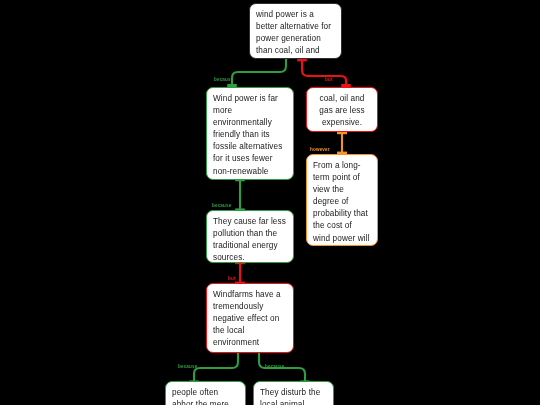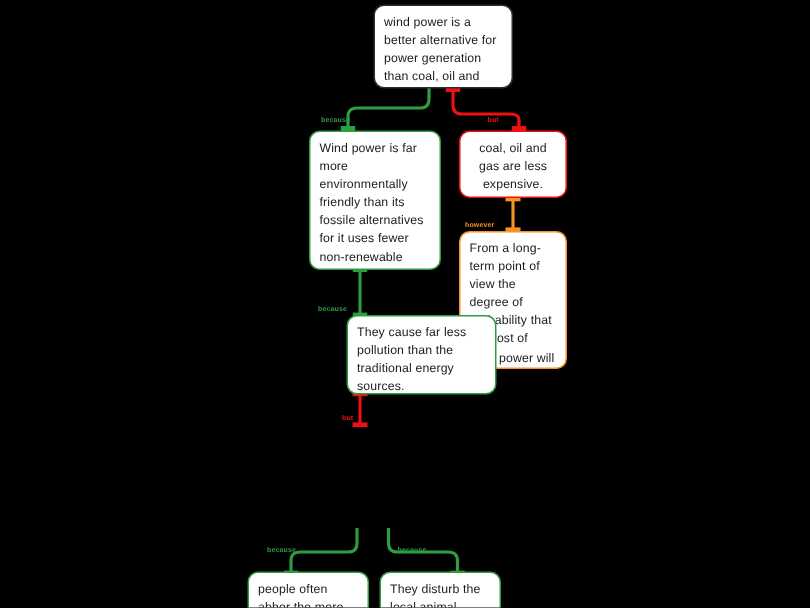--- a/index.html
+++ b/index.html
@@ -73,20 +73,21 @@
   <span class="clabel g" style="left:265px;top:364px;">because</span>
 
   <div class="node top" style="left:249px;top:3px;width:93px;height:56px;">wind power is a better alternative for power generation than coal, oil and gas</div>
 
   <div class="node green" style="left:206px;top:87px;width:88px;height:93px;">Wind power is far more environmentally friendly than its fossile alternatives for it uses fewer non-renewable resources.</div>
 
   <div class="node red" style="left:306px;top:87px;width:72px;height:45px;text-align:center;">coal, oil and gas are less expensive.</div>
 
   <div class="node orange" style="left:306px;top:154px;width:72px;height:92px;">From a long-term point of view the degree of probability that the cost of wind power will decrease is quite high</div>
 
-  <div class="node green" style="left:206px;top:210px;width:100px;height:53px;margin-left:25px;">They cause far less pollution than the traditional energy sources.</div>
+  <div class="node green" style="left:206px;top:210px;width:88px;height:53px;">They cause far less pollution than the traditional energy sources.</div>
 
+  <div class="node red" style="left:206px;top:283px;width:88px;height:70px;">Windfarms have a tremendously negative effect on the local environment</div>
 
   <div class="node green" style="left:165px;top:381px;width:81px;height:44px;">people often abhor the mere sight of them</div>
 
   <div class="node green" style="left:253px;top:381px;width:81px;height:44px;">They disturb the local animal population</div>
 
 </div>
 
 </body></html>

